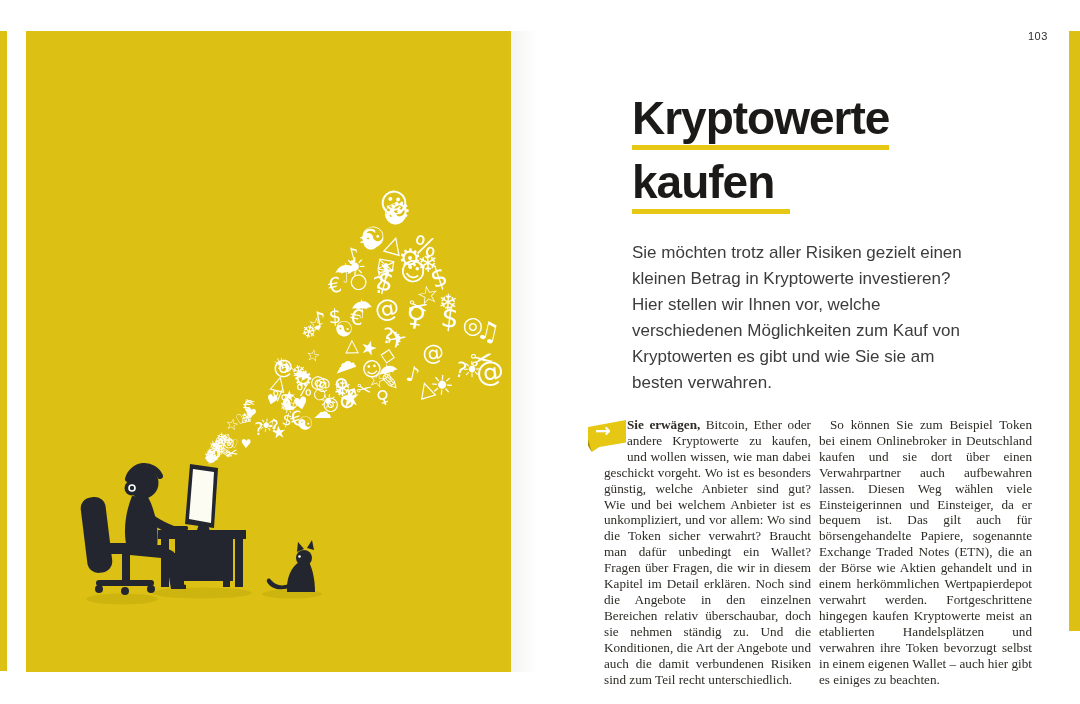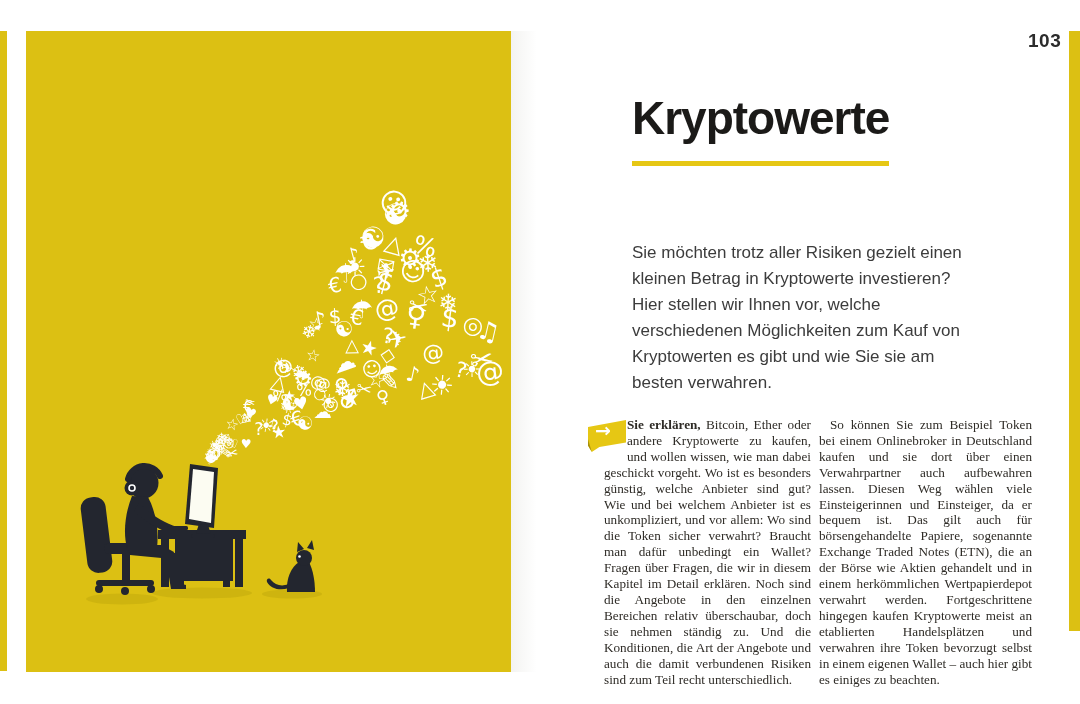--- a/index.html
+++ b/index.html
@@ -42,36 +42,36 @@
   .sil{fill:var(--silhouette);}
   .shadow-e{fill:var(--shadow);opacity:.45;}
   
   .binding-shade{
     position:absolute;left:511px;top:31px;width:26px;height:641px;
     background:linear-gradient(to right, rgba(60,55,20,.06), rgba(0,0,0,0));
   }
   
   .page-number{
     position:absolute;left:1028px;top:30px;width:34px;
-    font-size:19px;font-weight:700;color:#2c2c2c;letter-spacing:.5px;
+    font-size:11px;font-weight:400;color:#2c2c2c;letter-spacing:.5px;
   }
   .bleed-strip-right{
     position:absolute;left:1069px;top:31px;width:11px;height:600px;
     background:var(--page-yellow);
   }
   .chapter-title{
     position:absolute;left:632px;top:95px;
     font-size:46px;font-weight:700;color:var(--title-ink);
     letter-spacing:-1px;line-height:1.0;
   }
   .chapter-title .t-line{display:block;margin-bottom:9px;}
   .chapter-title .u{
     display:inline-block;
     border-bottom:5px solid var(--underline-yellow);
-    padding-bottom:20px;
+    padding-bottom:4px;
   }
   .chapter-title .u.ext{padding-right:16px;}
   .intro-par{
     position:absolute;left:632px;top:240px;width:352px;
     font-size:17px;line-height:26px;color:var(--intro-ink);
   }
   
   .bodycol{
     position:absolute;top:417px;
     font-family:"Liberation Serif", serif;
@@ -288,31 +288,32 @@
   </svg>
 </div>
 
 <div class="binding-shade"></div>
 
 <div class="page-number">103</div>
 <div class="bleed-strip-right"></div>
 
 <h1 class="chapter-title">
   <span class="t-line"><span class="u">Kryptowerte</span></span>
+  <span class="t-line"><span class="u ext">kaufen</span></span>
 </h1>
 
 <p class="intro-par">Sie möchten trotz aller Risiken gezielt einen kleinen Betrag in Kryptowerte investieren? Hier stellen wir Ihnen vor, welche verschiedenen Möglichkeiten zum Kauf von Kryptowerten es gibt und wie Sie sie am besten verwahren.</p>
 
 <div class="paragraph-marker">
   <div class="marker-banner"></div>
   <div class="marker-fold"></div>
   <span class="marker-arrow">→</span>
 </div>
 
 <div class="bodycol col-1">
   <div class="marker-spacer"></div>
-  <b class="lead">Sie erklären,</b>
+  <b class="lead">Sie erwägen,</b>
   <span>Bitcoin, Ether oder andere Kryptowerte zu kaufen, und wollen wissen, wie man dabei geschickt vorgeht. Wo ist es besonders günstig, welche Anbieter sind gut? Wie und bei welchem Anbieter ist es unkompliziert, und vor allem: Wo sind die Token sicher verwahrt? Braucht man dafür unbedingt ein Wallet? Fragen über Fragen, die wir in diesem Kapitel im Detail erklären. Noch sind die Angebote in den einzelnen Bereichen relativ überschaubar, doch sie nehmen ständig zu. Und die Konditionen, die Art der Angebote und auch die damit verbundenen Risiken sind zum Teil recht unterschiedlich.</span>
 </div>
 
 <div class="bodycol col-2">
   <p>So können Sie zum Beispiel Token bei einem Onlinebroker in Deutschland kaufen und sie dort über einen Verwahrpartner auch aufbewahren lassen. Diesen Weg wählen viele Einsteigerinnen und Einsteiger, da er bequem ist. Das gilt auch für börsengehandelte Papiere, sogenannte Exchange Traded Notes (ETN), die an der Börse wie Aktien gehandelt und in einem herkömmlichen Wertpapierdepot verwahrt werden. Fortgeschrittene hingegen kaufen Kryptowerte meist an etablierten Handelsplätzen und verwahren ihre Token bevorzugt selbst in einem eigenen Wallet – auch hier gibt es einiges zu beachten.</p>
 </div>
 
 </body></html>

